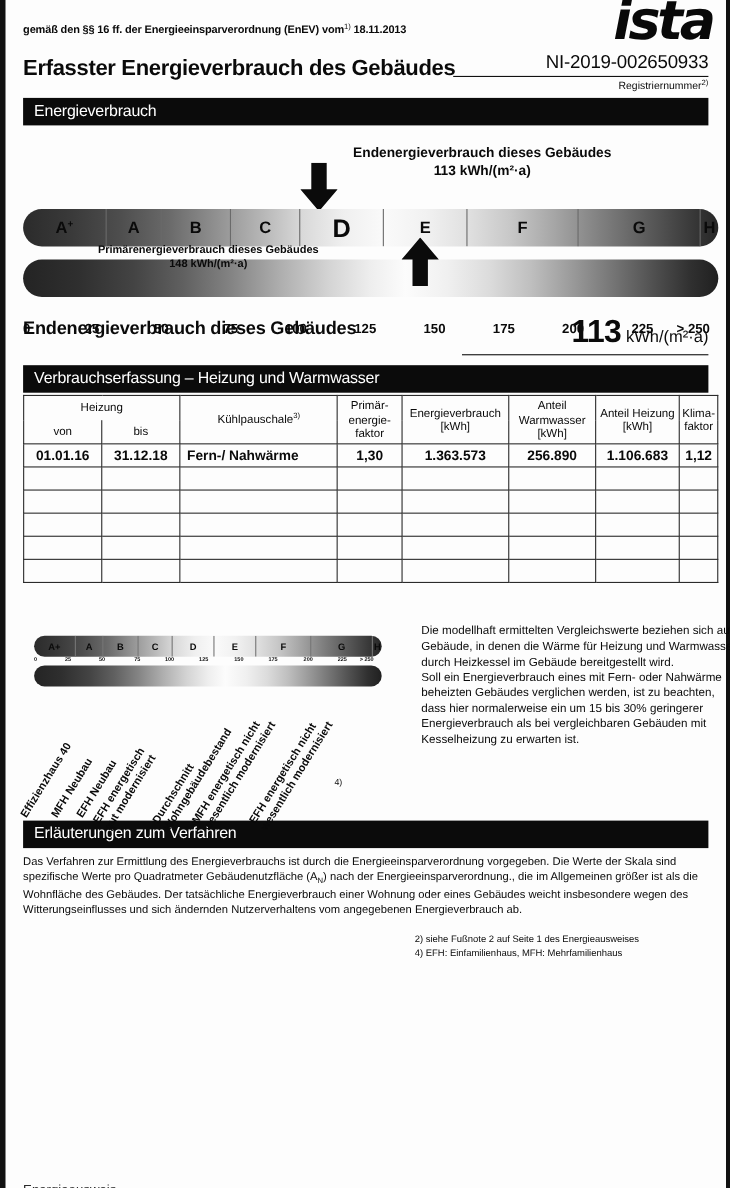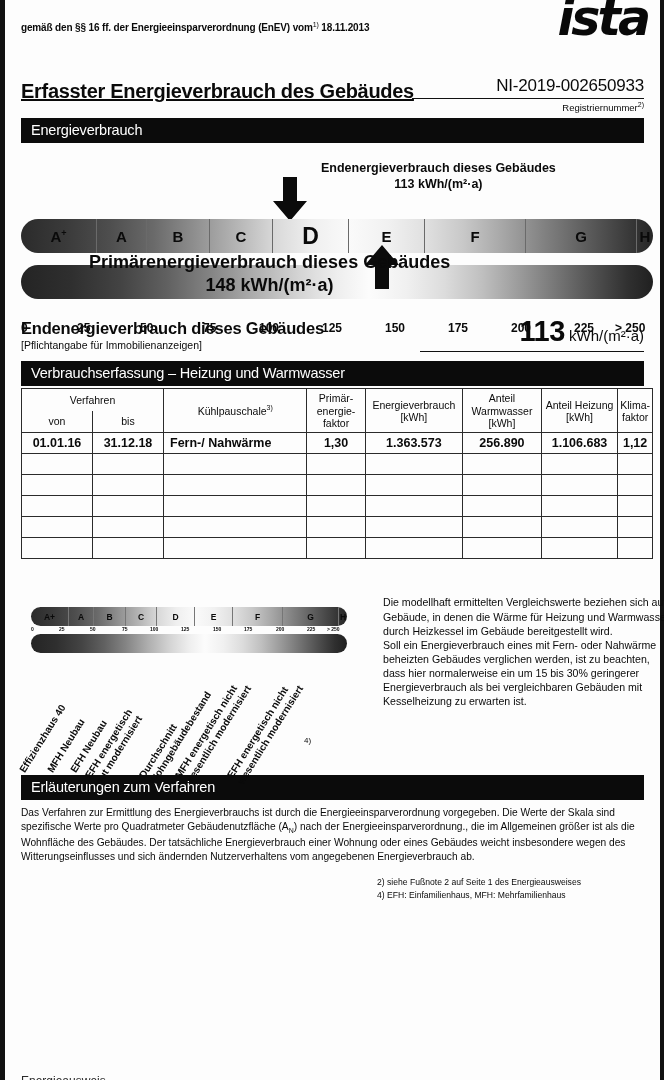--- a/index.html
+++ b/index.html
@@ -26,38 +26,38 @@
   .subtitle sup { font-size: 7px; font-weight: 400; }
   .logo {
     position: absolute; right: -4px; top: -6px;
     font-size: 49px; font-weight: 800; font-style: italic;
     letter-spacing: -3px; line-height: 1;
     font-family: "DejaVu Sans", sans-serif;
     color: #090909;
     overflow: hidden; height: 52px;
   }
   
-  .sec2 { position: relative; margin-top: 47px; height: 38px; text-decoration: underline; }
+  .sec2 { position: relative; margin-top: 18px; height: 38px; }
   .sec2 h2 { font-size: 20px; font-weight: 700; letter-spacing: -0.3px; }
   .regbox { position: absolute; right: 0; top: -4px; width: 232px; text-align: right; }
   .regnum { font-size: 17px; letter-spacing: -0.2px; padding-bottom: 2px; border-bottom: 1.5px solid #111; }
   .reglbl { font-size: 9.5px; margin-top: 2px; }
   .reglbl sup { font-size: 7px; }
   
   .bar {
     background: #0b0b0b; color: #fff;
     font-size: 14.5px; font-weight: 400;
     padding: 4px 8px 5px 10px;
     letter-spacing: -0.2px;
   }
   
   .scalewrap { position: relative; margin-top: 10px; height: 148px; }
   .ann-top { position: absolute; left: 300px; top: 8px; font-size: 12.5px; font-weight: 700; line-height: 1.25; }
   .ann-top .c { text-align: center; }
-  .ann-bot { position: absolute; left: 68px; top: 98px; font-size: 18px; font-weight: 700; line-height: 1.25; text-align: center; }
+  .ann-bot { position: absolute; left: 68px; top: 98px; font-size: 10px; font-weight: 700; line-height: 1.25; text-align: center; }
   .arrow-down {
     position: absolute; width: 34px; height: 44px; top: 24px;
   }
   .arrow-up { position: absolute; width: 34px; height: 44px; top: 92px; }
   .bandrow { position: absolute; left: 0; top: 66px; width: 632px; height: 34px; }
   .band-outer {
     position: relative; width: 632px; height: 34px;
     border-radius: 17px; overflow: hidden;
     background: linear-gradient(90deg,
       #2b2b2b 0%, #3a3a3a 7%, #4e4e4e 14%, #6a6a6a 21%,
@@ -238,32 +238,31 @@
     </svg>
 
     <div class="ann-bot">
       <div>Primärenergieverbrauch dieses Gebäudes</div>
       <div>148 kWh/(m²·a)</div>
     </div>
   </div>
 
   <div class="endline">
     <h3>Endenergieverbrauch dieses Gebäudes</h3>
-    <div class="sub">[Pflichtangabe für Immobilienanzeigen]</div>
     <div class="bigval">
       <span class="num">113</span><span class="unit"> kWh/(m²·a)</span>
     </div>
   </div>
 
   <div class="bar">Verbrauchserfassung – Heizung und Warmwasser</div>
 
   <table class="tbl">
     <thead>
       <tr>
-        <th colspan="2" class="nb" style="width:150px;">Verfahren</th>
+        <th colspan="2" class="nb" style="width:150px;">Heizung</th>
         <th rowspan="2" style="width:160px;"><span>Kühlpauschale</span><sup>3)</sup></th>
         <th rowspan="2" style="width:62px;">
           <div>Primär-</div>
           <div>energie-</div>
           <div>faktor</div>
         </th>
         <th rowspan="2" style="width:100px;">
           <div>Energieverbrauch</div>
           <div>[kWh]</div>
         </th>

